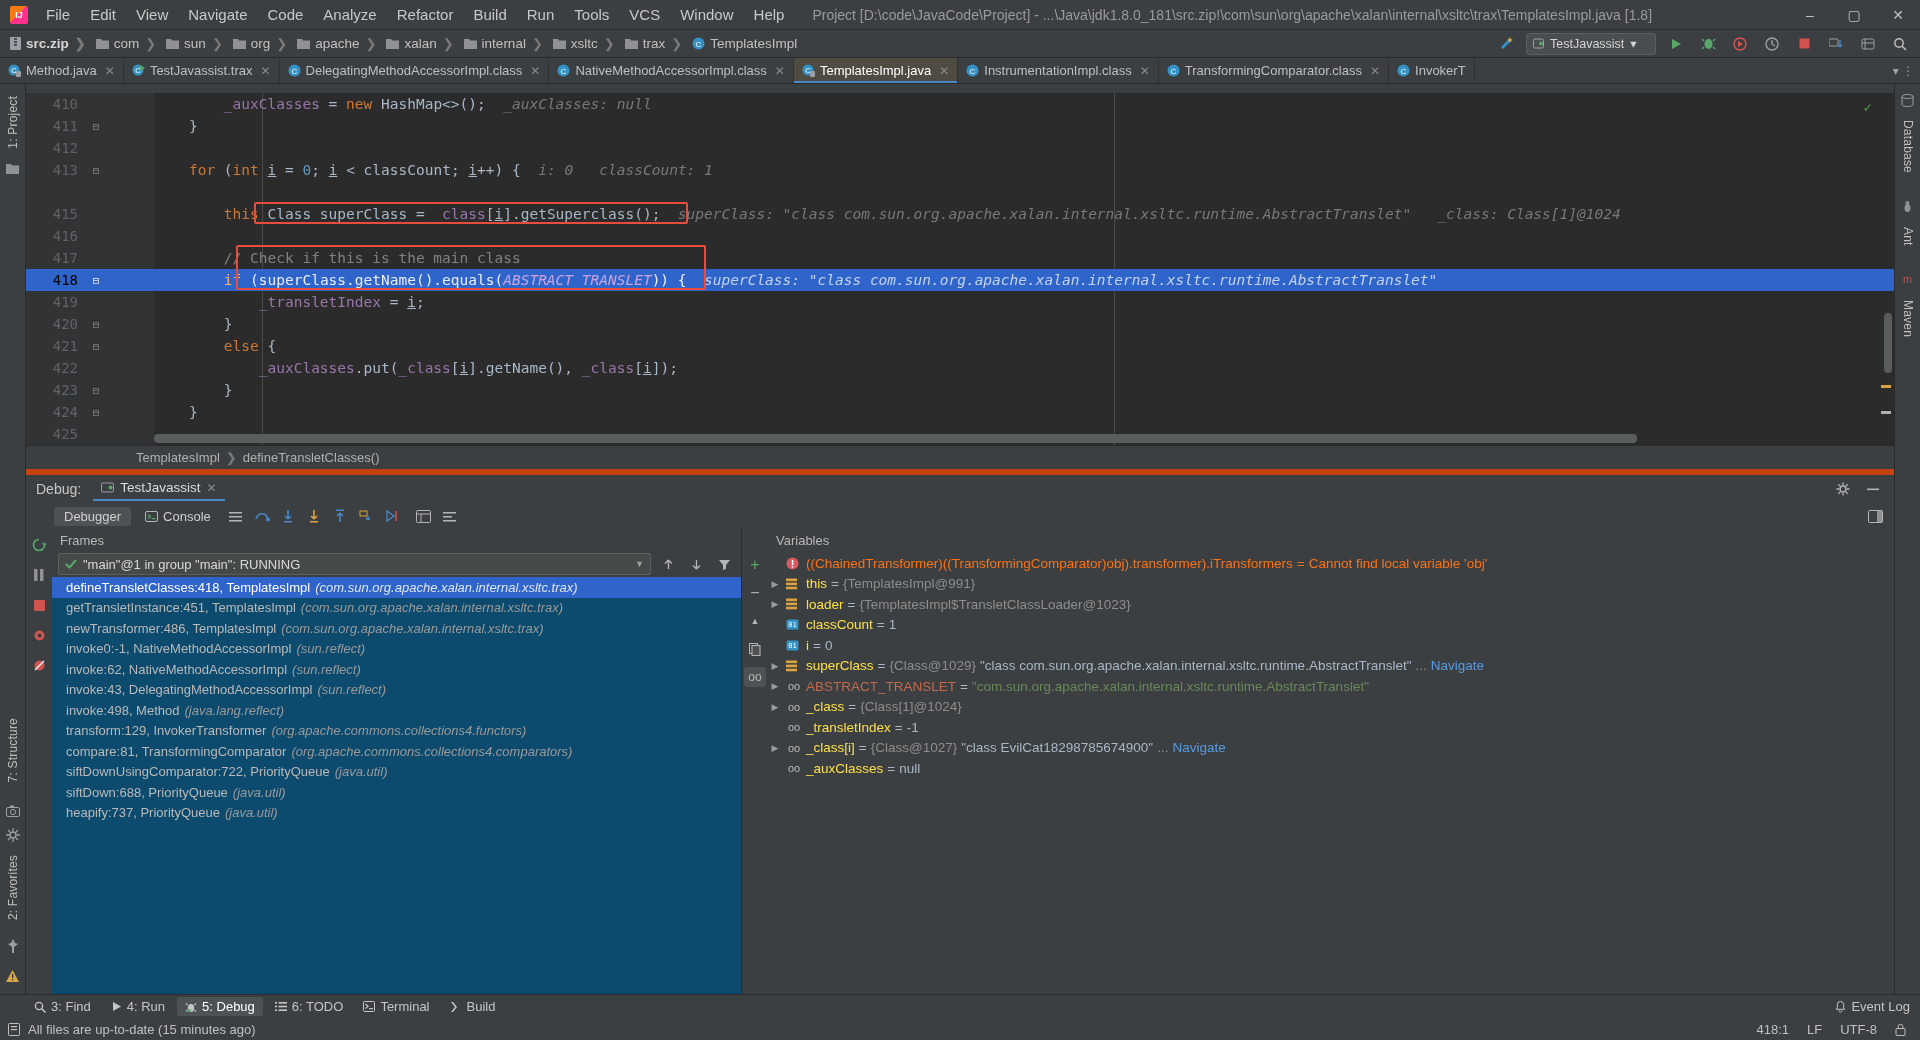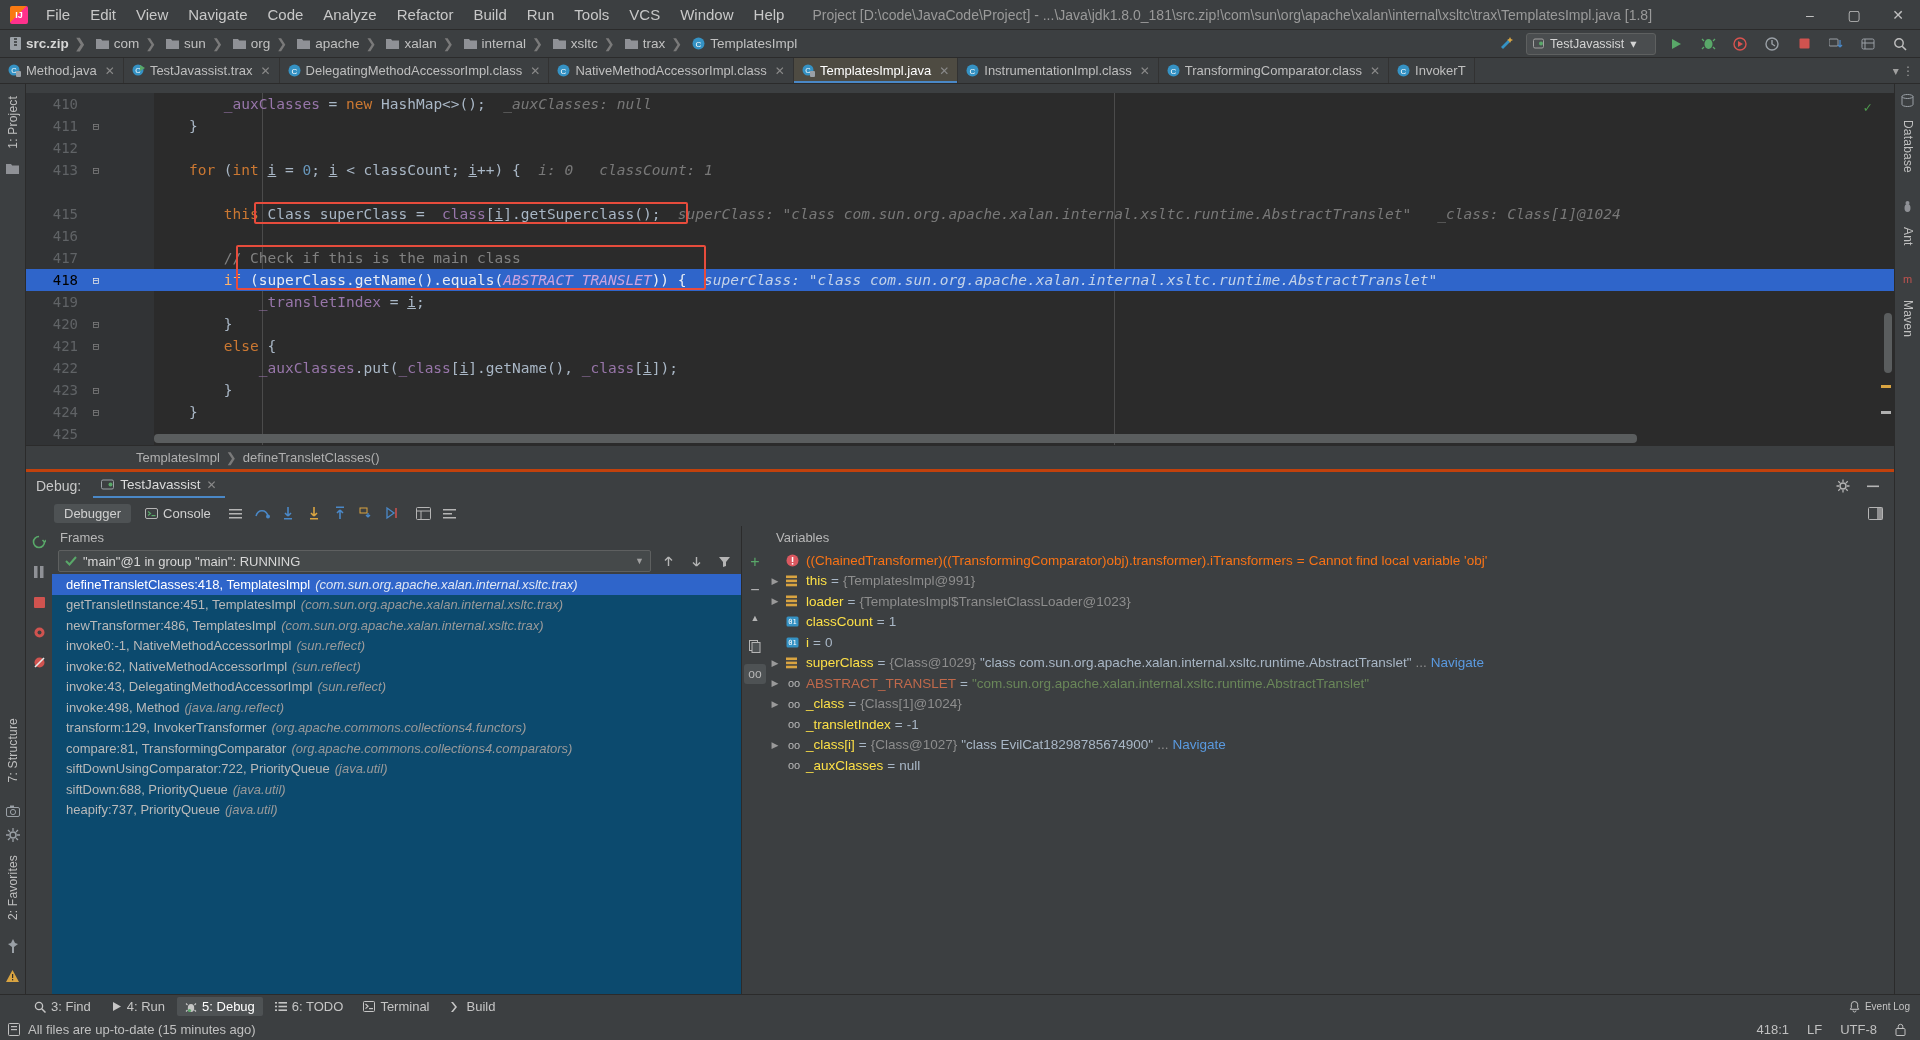--- a/index.html
+++ b/index.html
@@ -94,21 +94,21 @@
   .editor-hscroll .thumb { height:9px; background:#5a5d5e; border-radius:4px; width:86%; }
   .check-ok { position:absolute; right:22px; top:6px; color:#4e9a4e; font-size:14px; }
 
   
   .editor-crumb { height:24px; background:#3c3f41; display:flex; align-items:center; padding-left:110px;
                   font-size:13px; color:#b0b0b0; gap:6px; flex:0 0 24px; border-top:1px solid #2b2b2b;}
   .editor-crumb .sep { color:#7a7a7a; }
 
   
   .debugpanel { flex:1 1 auto; display:flex; flex-direction:column; background:#3c3f41; min-height:0;
-                border-top:3px solid #c2410c;}
+                border-top:6px solid #c2410c;}
   .debughdr { height:28px; display:flex; align-items:center; padding-left:10px; gap:12px; flex:0 0 28px; }
   .debughdr .title { font-size:14px; color:#c8c8c8; }
   .dbg-tab { display:flex; align-items:center; gap:6px; font-size:13.5px; color:#dcdcdc;
              padding:3px 8px 4px; border-bottom:2px solid #4a88c7;}
   .dbg-tab .x { color:#8a8a8a; font-size:12px; }
   .debughdr .right { margin-left:auto; display:flex; gap:8px; padding-right:10px; }
 
   .dbg-toolbar { height:26px; display:flex; align-items:center; gap:4px; padding-left:28px;
                  flex:0 0 26px; }
   .dbg-subtab { font-size:13px; color:#d0d0d0; padding:2px 10px; display:flex; align-items:center; gap:5px;}
@@ -150,21 +150,21 @@
   .vval.gray { color:#8d8d8d; }
   .vval.green { color:#6a8759; }
   .vnav { color:#5a9ae0; }
   .err-txt { color:#f97316; }
 
   
   .bottombar { height:24px; background:#3c3f41; display:flex; align-items:center; gap:4px;
                padding-left:26px; flex:0 0 24px; border-top:1px solid #2b2b2b; }
   .bwbtn { display:flex; align-items:center; gap:5px; font-size:13px; color:#c5c5c5; padding:2px 8px; }
   .bwbtn.active { background:#4e5254; border-radius:2px; color:#ffffff;}
-  .bottombar .right { margin-left:auto; display:flex; align-items:center; gap:10px; padding-right:10px; font-size:10px;}
+  .bottombar .right { margin-left:auto; display:flex; align-items:center; gap:10px; padding-right:10px; font-size:13px;}
 
   .statusbar { height:22px; background:#3c3f41; display:flex; align-items:center; padding-left:8px;
                font-size:13px; color:#c0c0c0; flex:0 0 22px; gap:8px; }
   .statusbar .right { margin-left:auto; display:flex; align-items:center; gap:18px; padding-right:14px; }
 
   .watermark { position:absolute; left:0; right:0; top:845px; text-align:center; pointer-events:none;
                font-family:"DejaVu Sans Mono", monospace; font-size:30px; color:rgba(255,255,255,0.55);
                letter-spacing:1px; white-space:nowrap; }
 
   .leftrail-bottom { margin-top:auto; display:flex; flex-direction:column; align-items:center; gap:10px; padding-bottom:8px;}

